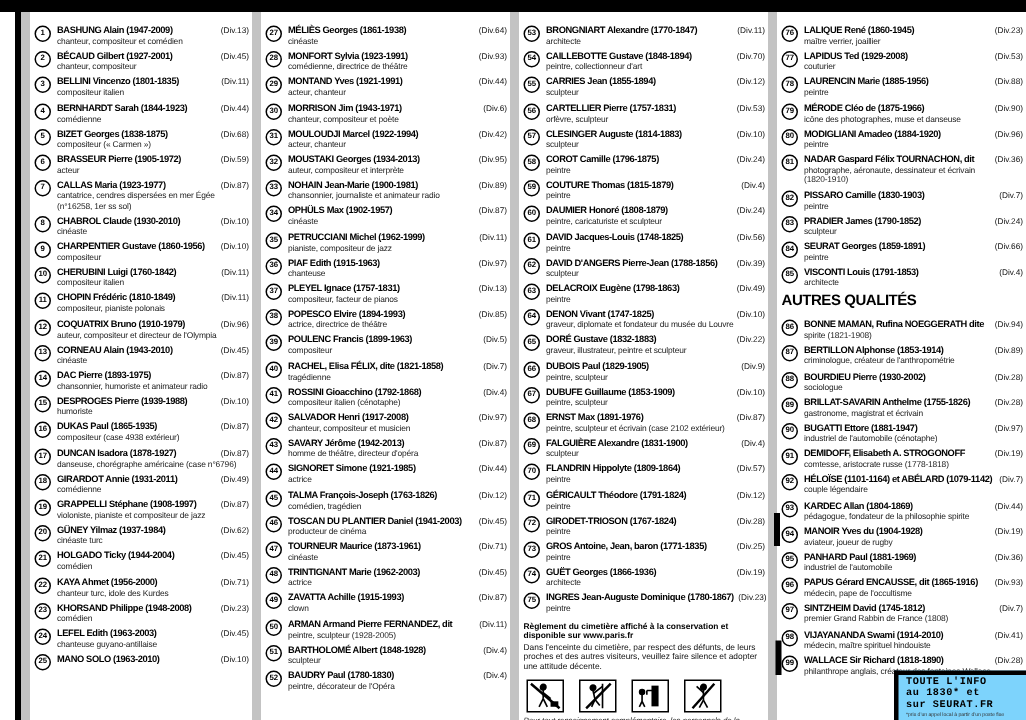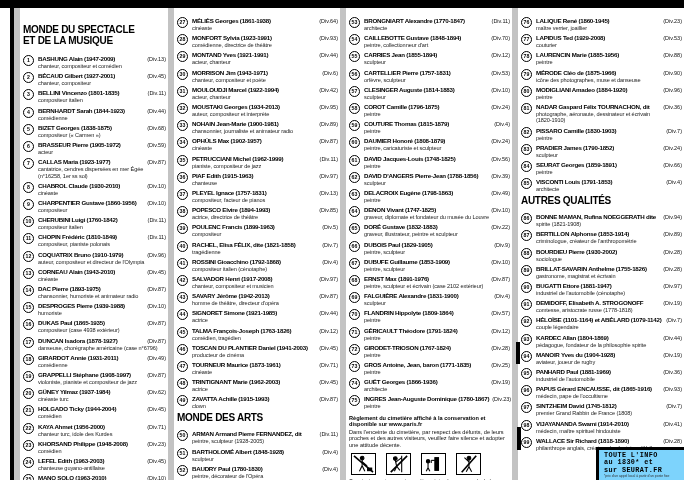--- a/index.html
+++ b/index.html
@@ -55,21 +55,20 @@
 </head>
 <body>
 
 <div class="topbar"></div>
 <div class="leftbar"></div>
 
 <div class="col" id="col0">
   <div class="strip"></div>
   <div class="colinner">
     <div>
-        <div class="section-header">MONDE DU SPECTACLE ET DE LA MUSIQUE</div>
         <div class="entry">
     <span class="num">1</span>
     <div class="row1">
       <span class="name">BASHUNG Alain (1947-2009)</span>
       <span class="divref">(Div.13)</span>
     </div>
     <div class="desc">chanteur, compositeur et comédien</div>
 
   </div>
         <div class="entry">
@@ -495,21 +494,20 @@
   </div>
         <div class="entry">
     <span class="num">49</span>
     <div class="row1">
       <span class="name">ZAVATTA Achille (1915-1993)</span>
       <span class="divref">(Div.87)</span>
     </div>
     <div class="desc">clown</div>
 
   </div>
-        <div class="section-header">MONDE DES ARTS</div>
         <div class="entry">
     <span class="num">50</span>
     <div class="row1">
       <span class="name">ARMAN Armand Pierre FERNANDEZ, dit</span>
       <span class="divref">(Div.11)</span>
     </div>
     <div class="desc">peintre, sculpteur (1928-2005)</div>
 
   </div>
         <div class="entry">

